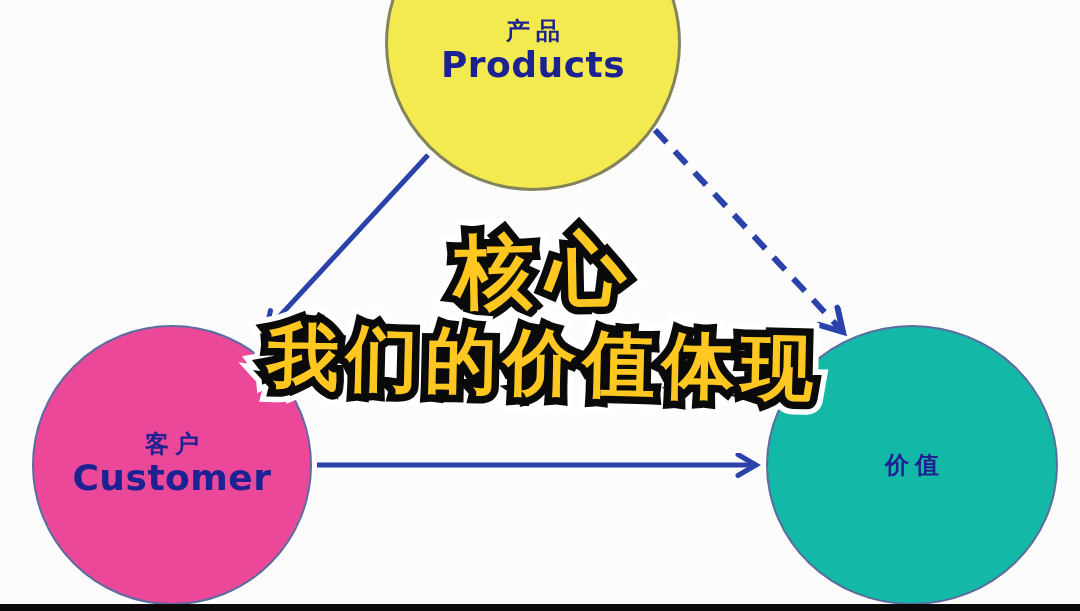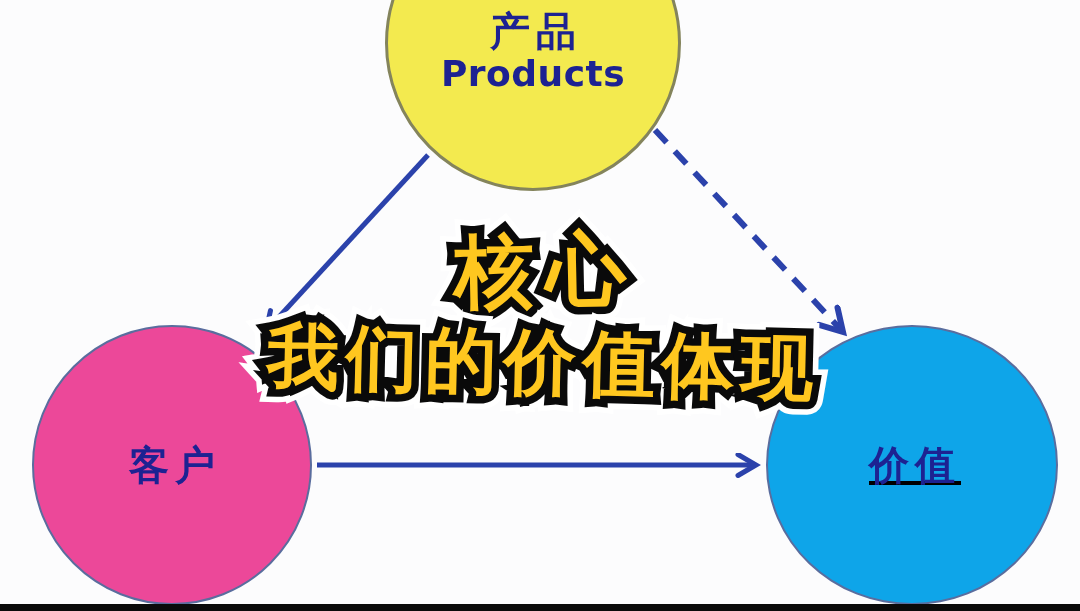--- a/index.html
+++ b/index.html
@@ -27,33 +27,32 @@
     background:#f3ea4f;
     border:3px solid #84845c;
   }
   .node-customer{
     left:32px;top:325px;width:280px;height:280px;
     background:#ec4899;
     border:2px solid #5a6d9e;
   }
   .node-value{
     left:766px;top:325px;width:292px;height:280px;
-    background:#0ea5e9;
+    background:#14b8a6;
     border:2px solid #5a6d9e;
-    text-decoration:underline;
   }
   .node-label{
     text-align:center;
     color:#1d2292;
     font-weight:bold;
     line-height:1.12;
   }
   .node-products .node-label{padding-top:18px;}
   .node-label .zh{
-    font-size:40px;
+    font-size:24px;
     letter-spacing:6px;
     text-indent:6px; 
   }
   .node-label .en{
     font-size:36px;
     letter-spacing:0.5px;
     text-align:right;
   }
 
   
@@ -124,20 +123,21 @@
   <div class="node node-products">
     <div class="node-label">
       <div class="zh">产品</div>
       <div class="en">Products</div>
     </div>
   </div>
 
   <div class="node node-customer">
     <div class="node-label">
       <div class="zh">客户</div>
+      <div class="en">Customer</div>
     </div>
   </div>
 
   <div class="node node-value">
     <div class="node-label">
       <div class="zh">价值</div>
     </div>
   </div>
 
   <svg class="arrows" viewBox="0 0 1080 611" xmlns="http://www.w3.org/2000/svg">

